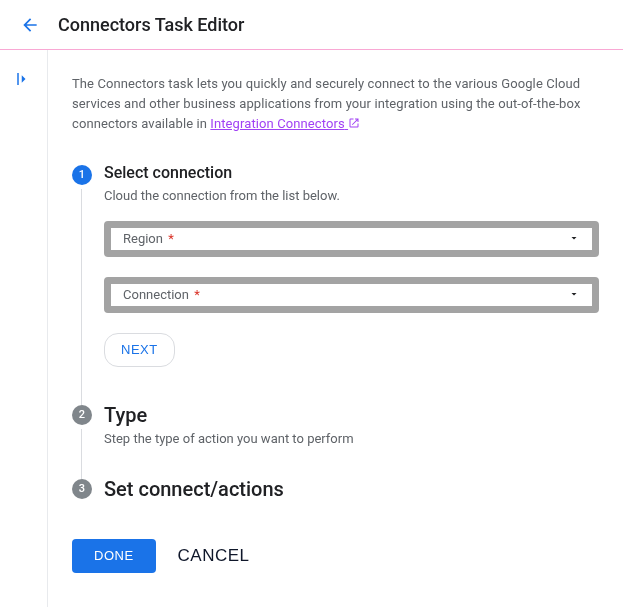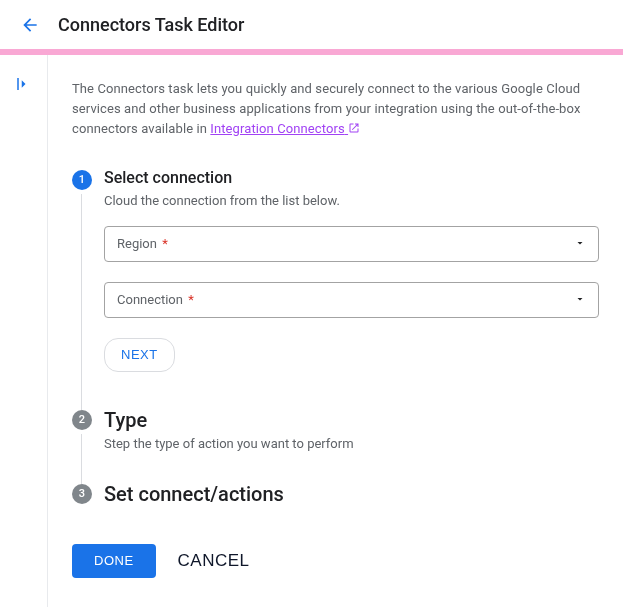--- a/index.html
+++ b/index.html
@@ -7,21 +7,21 @@
     font-family: 'Google Sans', Roboto, Arial, sans-serif;
     font-size: 14px;
     color: #202124;
     background: #fff;
     width: 623px;
   }
   .header {
     display: flex;
     align-items: center;
     padding: 14px 20px;
-    border-bottom: 6px solid #f9a8d4;
+    border-bottom: 1px solid #f9a8d4;
     gap: 18px;
   }
   .back-arrow {
     width: 20px;
     height: 20px;
     cursor: pointer;
     display: flex;
     align-items: center;
     justify-content: center;
   }
@@ -103,21 +103,21 @@
     color: #202124;
     margin-bottom: 6px;
   }
   .step-sub {
     font-size: 13px;
     color: #5f6368;
     margin-bottom: 18px;
   }
   .field {
     position: relative;
-    border: 1px solid #a3a3a3;
+    border: 7px solid #a3a3a3;
     border-radius: 4px;
     height: 36px;
     display: flex;
     align-items: center;
     padding: 0 12px;
     margin-bottom: 20px;
     cursor: pointer;
     background: #fff;
   }
   .field-label {

